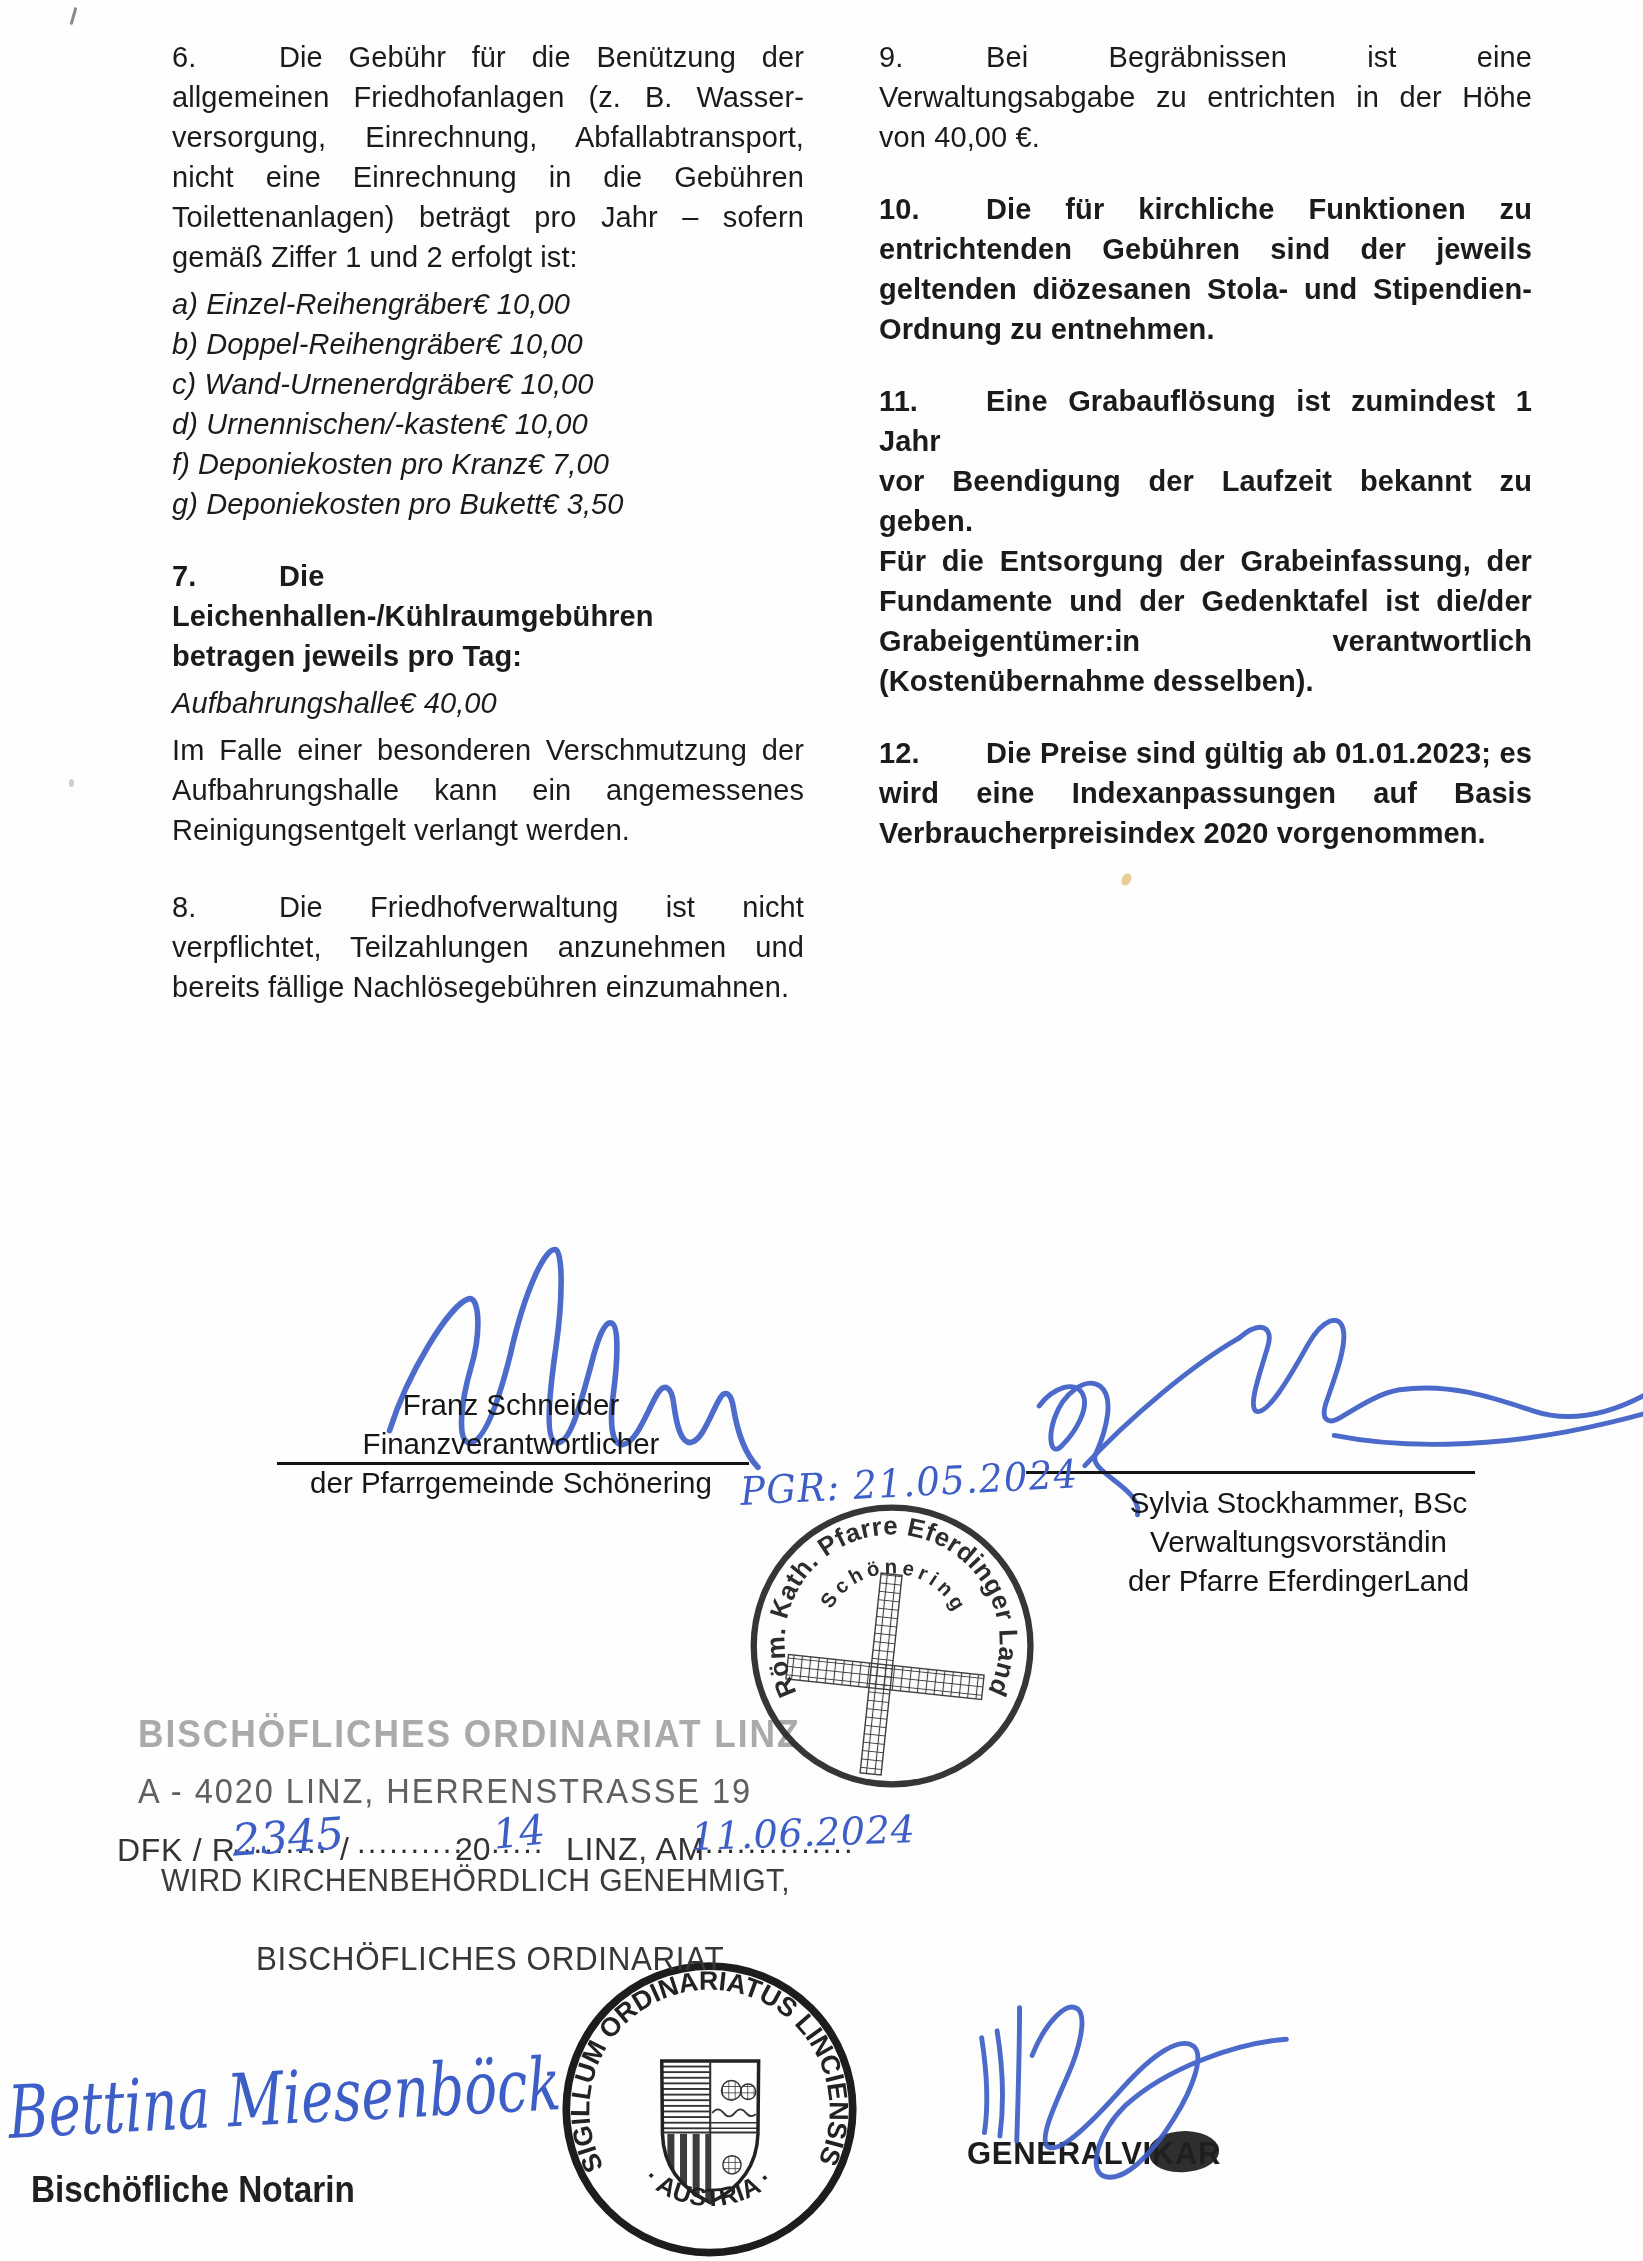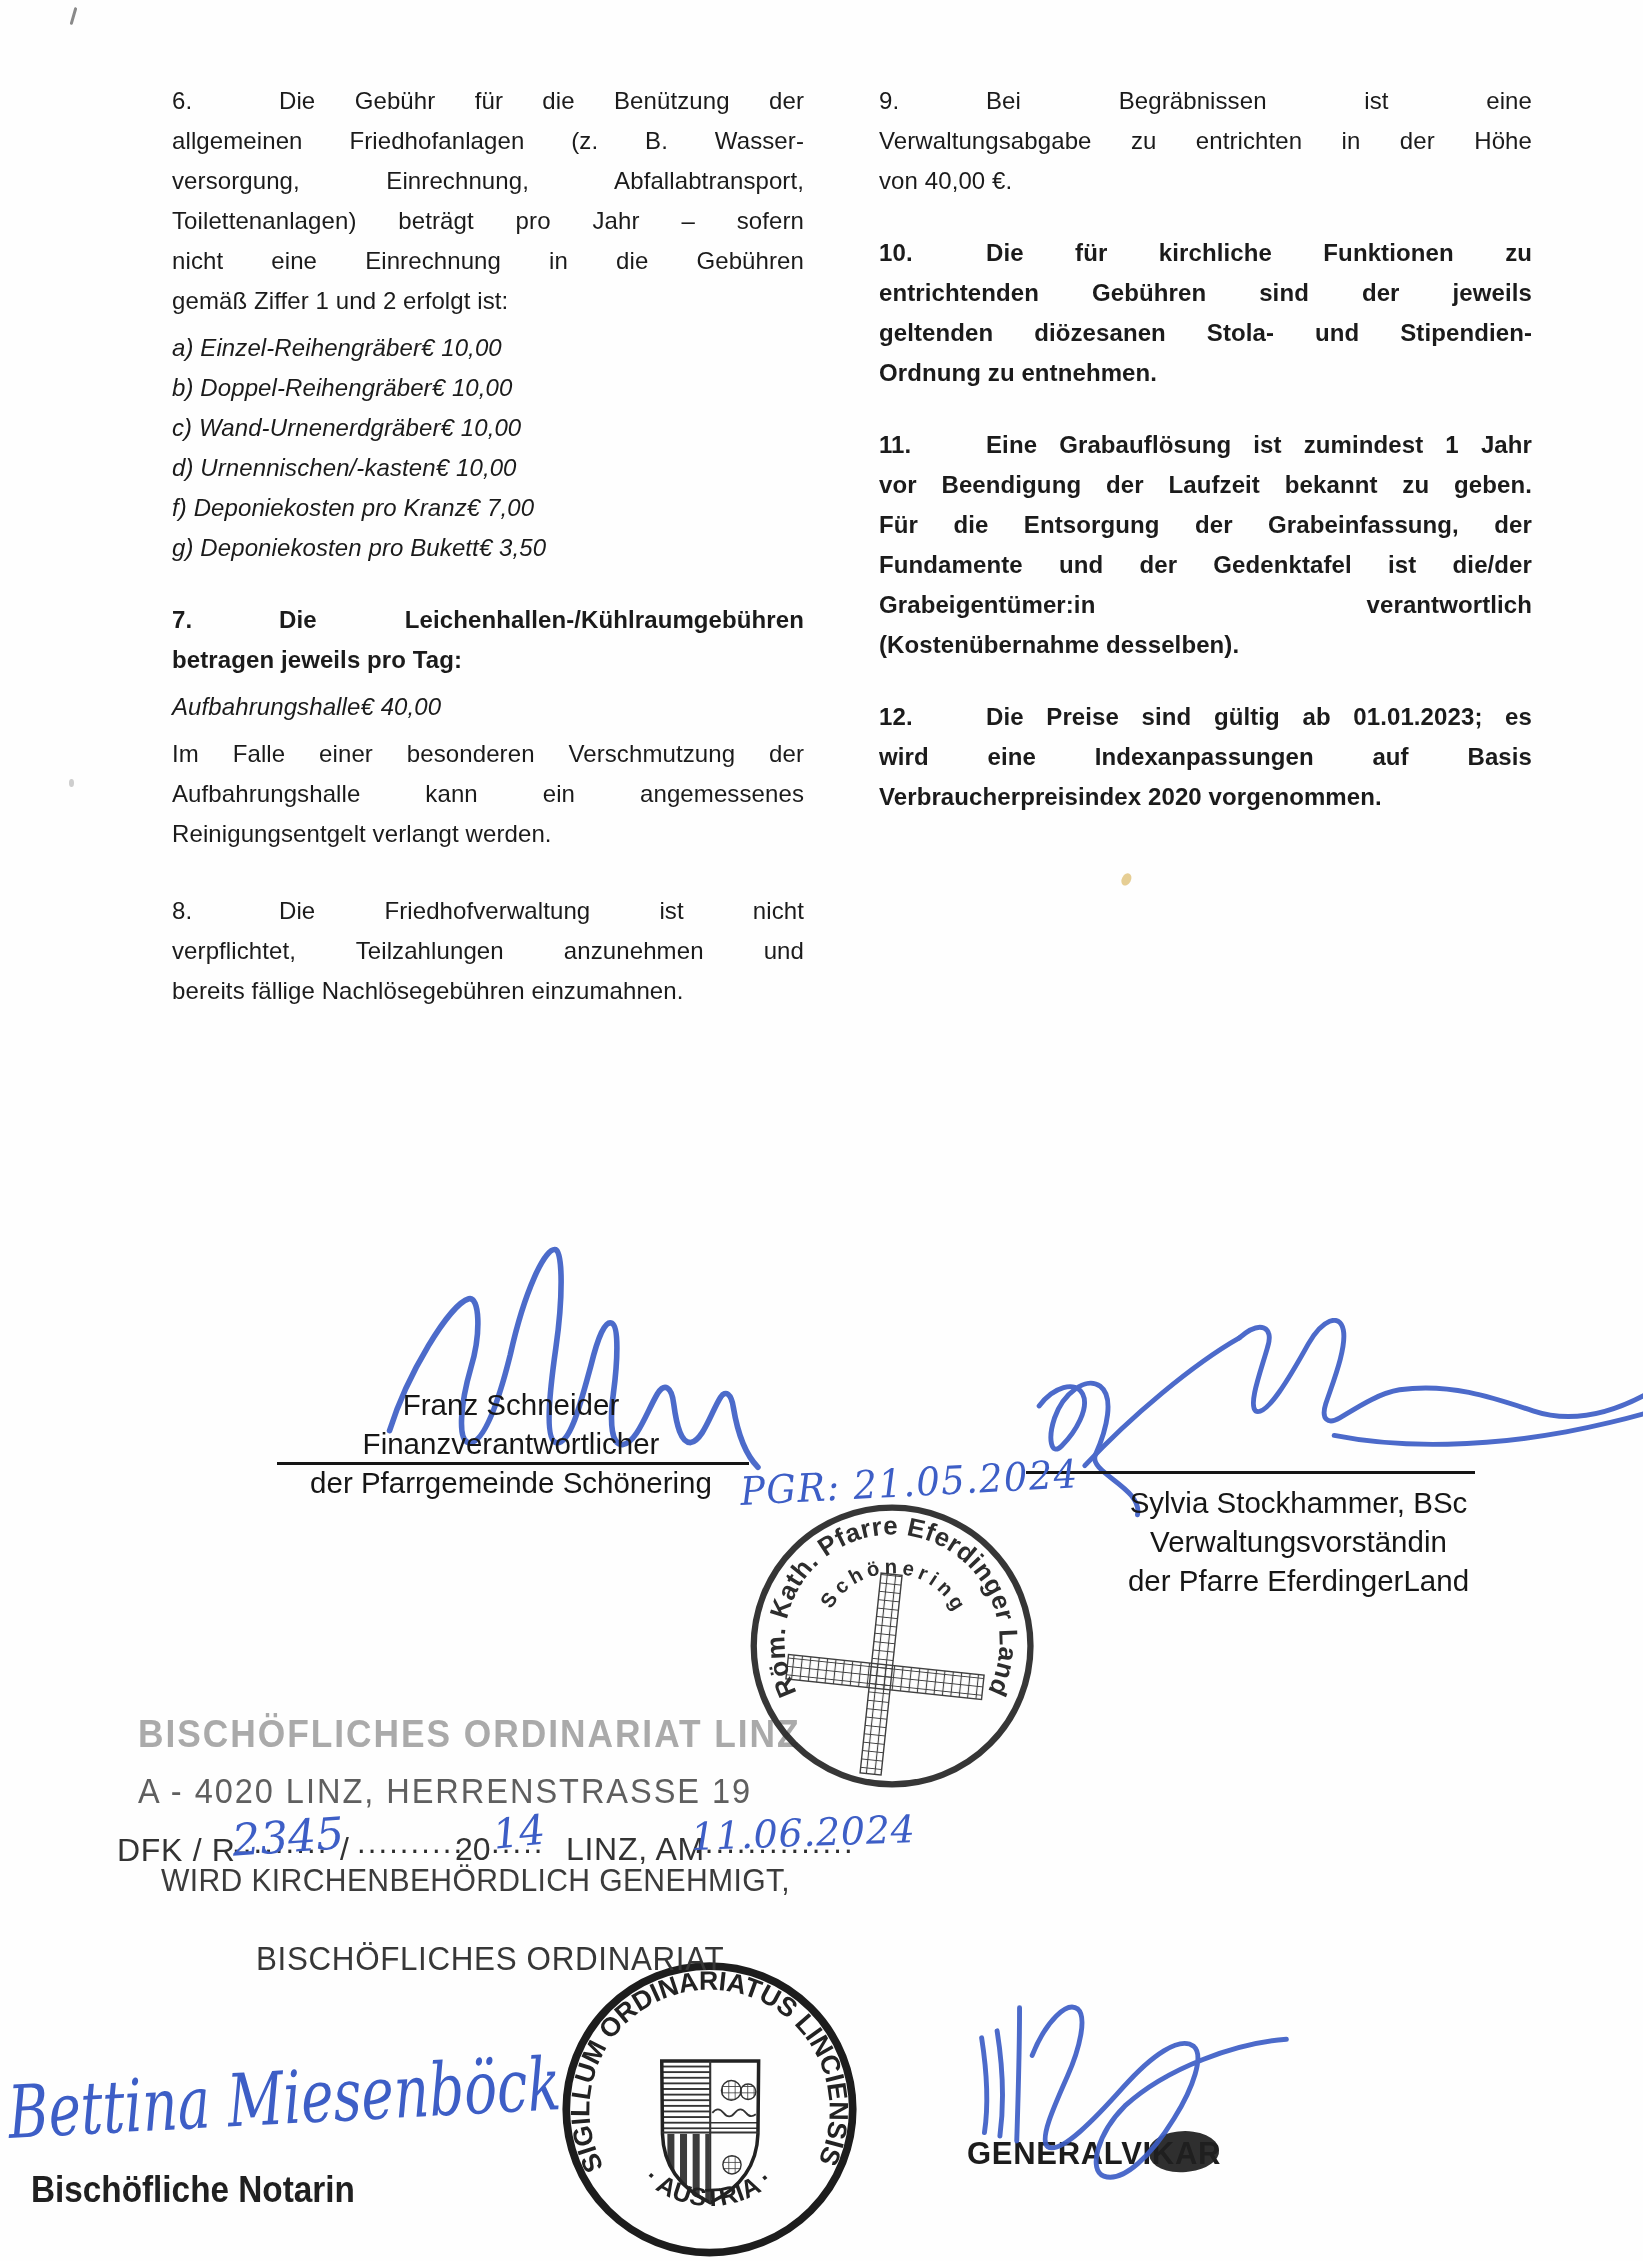--- a/index.html
+++ b/index.html
@@ -1,19 +1,19 @@
 <!DOCTYPE html>
 <html style="font-size:11.2px"><head>
 <meta charset="utf-8">
 <style>
   html,body{margin:0;padding:0;background:#e8e8e8;}
   #page{position:relative;width:1643px;height:2261px;background:#fefefe;overflow:hidden;
         font-family:"Liberation Sans",sans-serif;color:#1b1b1b;}
   
-  .col{position:absolute;font-size:24px;line-height:40px;letter-spacing:0.1px;margin-top:44px;}
+  .col{position:absolute;font-size:29px;line-height:40px;letter-spacing:0.1px;}
   #col-left{left:172px;top:37px;width:632px;}
   #col-right{left:879px;top:37px;width:653px;}
   .tline{text-align:justify;text-align-last:justify;}
   .tlast{text-align-last:left;}
   .pnum{display:inline-block;width:107px;}
   .gap{margin-top:32px;font-weight:bold;}
   .sgap{margin-top:7px;}
   .mgap{margin-top:37px;}
   .fee-row{display:flex;line-height:40px;font-style:italic;}
   
@@ -65,22 +65,22 @@
 
   <div id="tick-mark"></div>
   <div id="speck-yellow"></div>
   <div id="speck-left"></div>
 
   <div id="col-left" class="col">
     <div>
         <div class="tline"><span class="pnum">6.</span>Die Gebühr für die Benützung der</div>
         <div class="tline">allgemeinen Friedhofanlagen (z. B. Wasser-</div>
         <div class="tline">versorgung, Einrechnung, Abfallabtransport,</div>
+        <div class="tline">nicht eine Einrechnung in die Gebühren</div>
         <div class="tline">Toilettenanlagen) beträgt pro Jahr – sofern</div>
-        <div class="tline">nicht eine Einrechnung in die Gebühren</div>
         <div class="tline tlast">gemäß Ziffer 1 und 2 erfolgt ist:</div>
       </div>
     <div class="sgap">
         <div class="fee-row">
           <span>a) Einzel-Reihengräber</span>
           <span>€ 10,00</span>
         </div>
         <div class="fee-row">
           <span>b) Doppel-Reihengräber</span>
           <span>€ 10,00</span>

